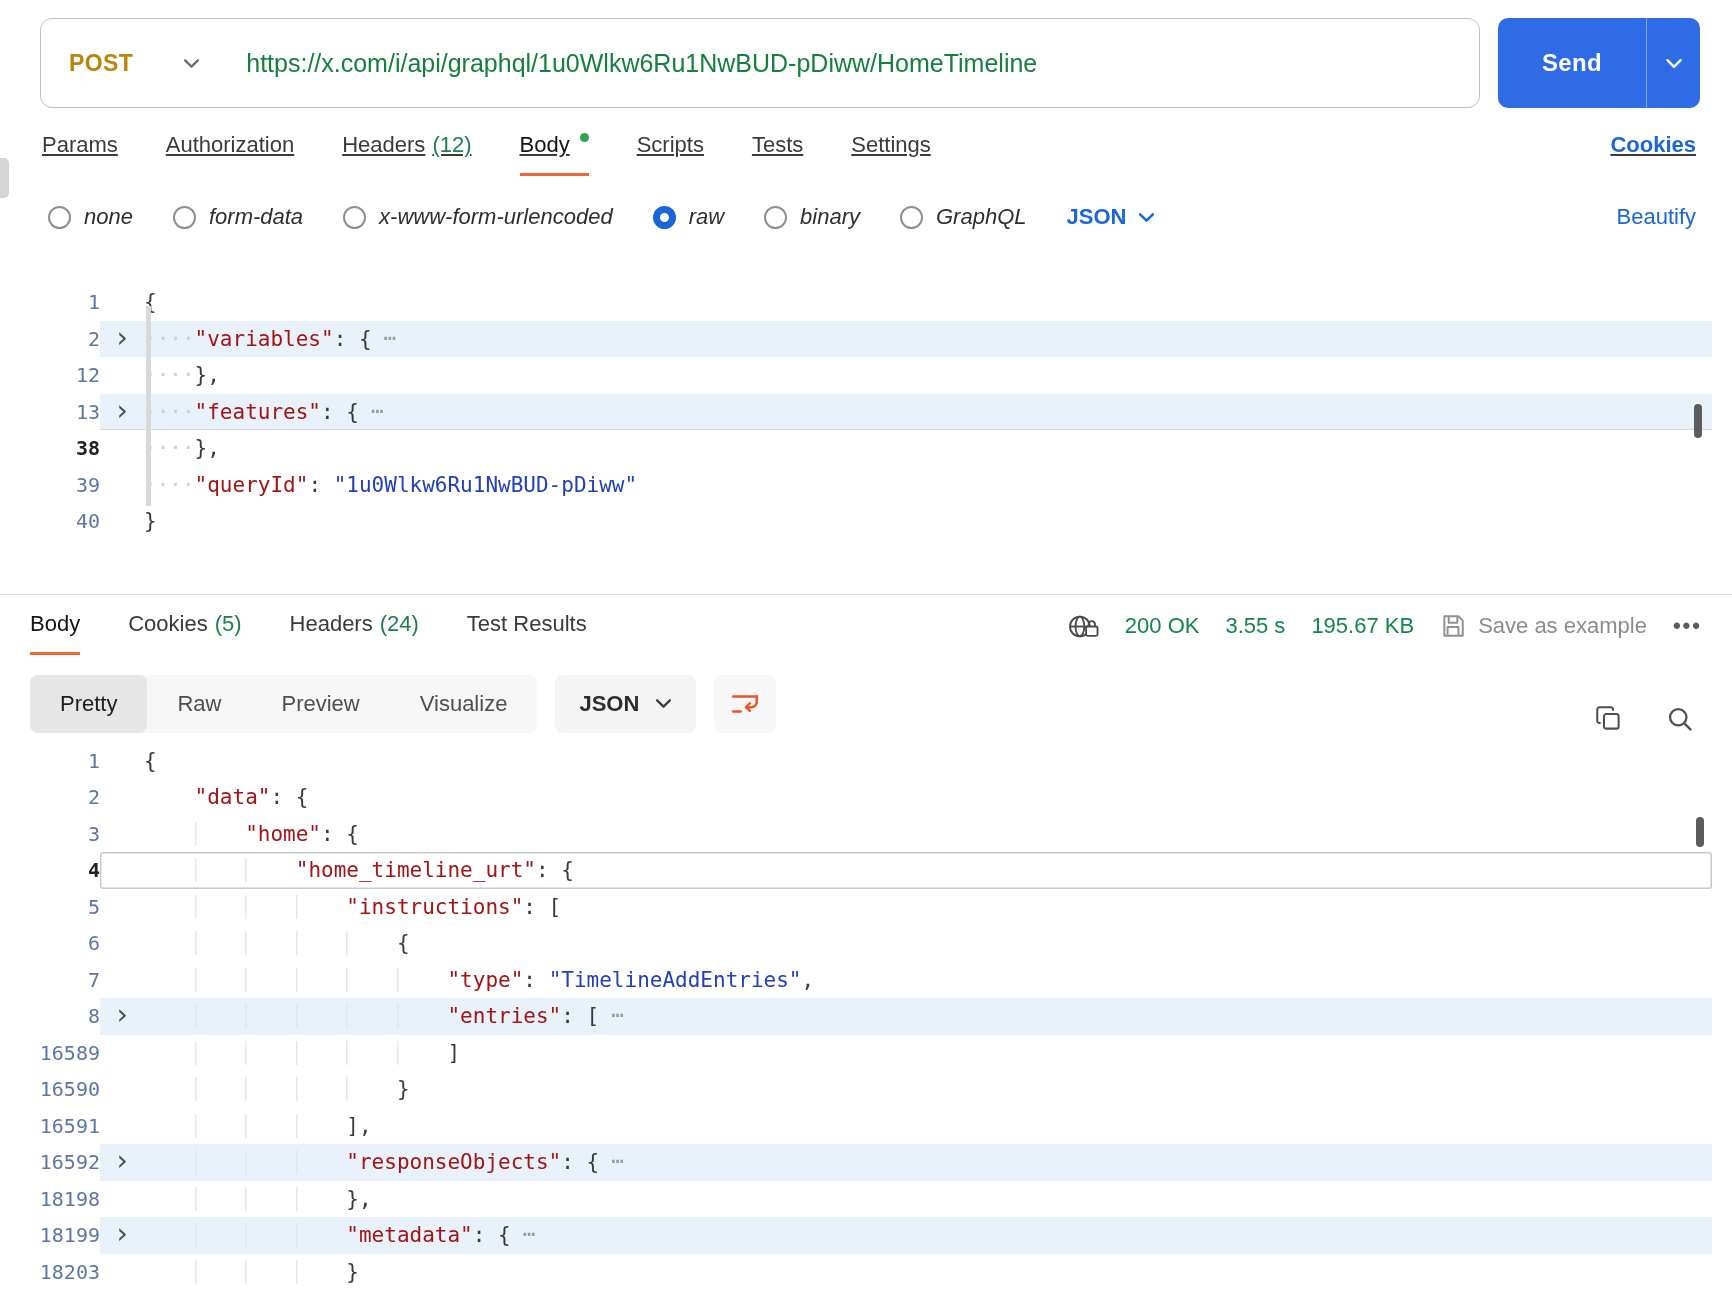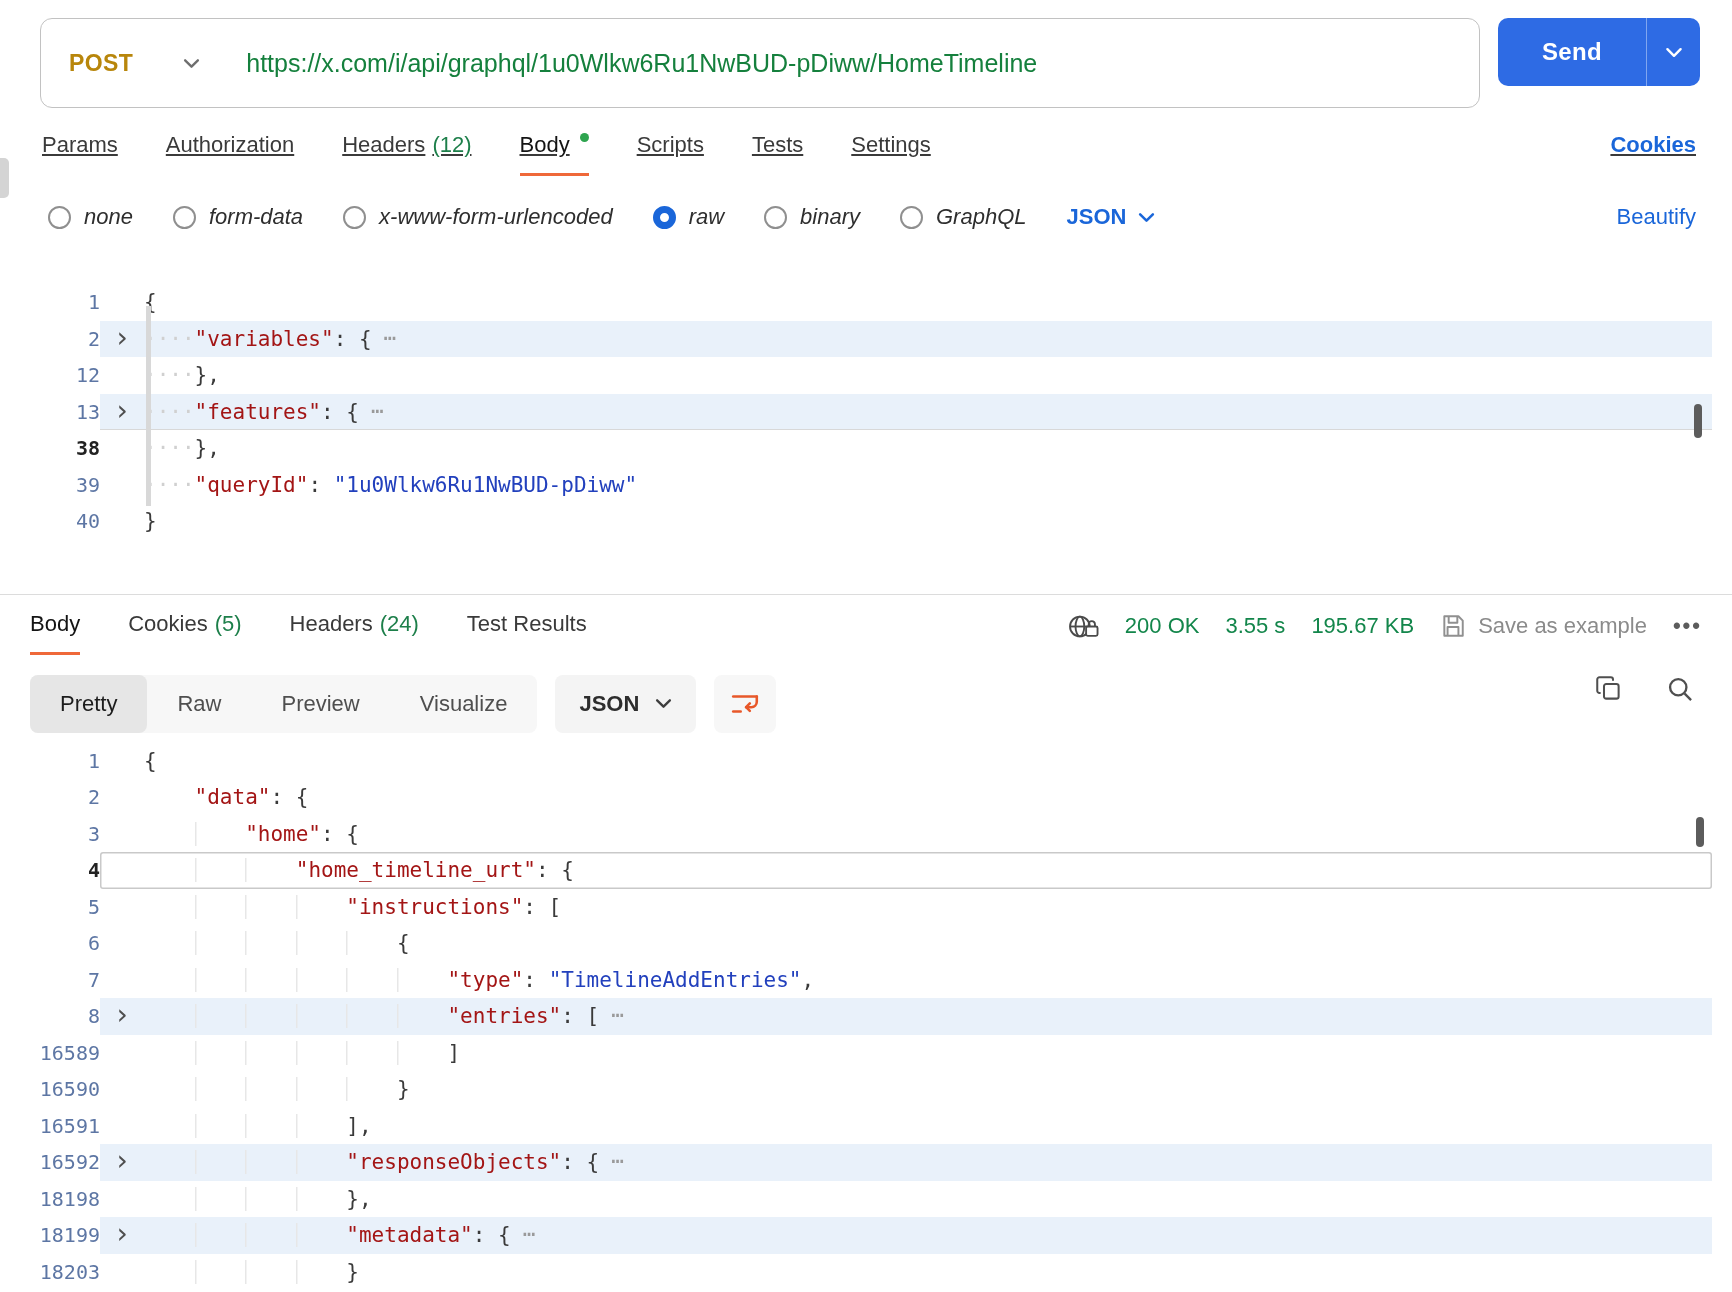--- a/index.html
+++ b/index.html
@@ -10,21 +10,21 @@
 
   
   .url-row{display:flex;align-items:stretch;gap:18px;padding:18px 32px 0 40px;}
   .url-box{flex:1;height:90px;border:1.5px solid #c2c2c2;border-radius:12px;display:flex;align-items:center;padding:0 28px;background:#fff;}
   .method-select{display:flex;align-items:center;gap:50px;cursor:default;}
   .method-label{font-size:23px;font-weight:700;letter-spacing:.4px;color:var(--method,#b8860b);}
   .chev{color:#6e6e6e;display:inline-flex;align-items:center;}
   .chev-blue{color:var(--link,#1a66d9);}
   .chev-dark{color:#3e3e3e;}
   .url-input{flex:1;margin-left:46px;border:none;outline:none;font-size:25px;color:#15803d;font-family:inherit;background:transparent;}
-  .send-btn{width:202px;height:68px;border-radius:10px;background:var(--send,#2e6be4);color:#fff;display:flex;overflow:hidden;}
+  .send-btn{width:202px;height:90px;border-radius:10px;background:var(--send,#2e6be4);color:#fff;display:flex;overflow:hidden;}
   .send-main{flex:1;display:flex;align-items:center;justify-content:center;font-size:24px;font-weight:700;letter-spacing:.3px;cursor:pointer;}
   .send-caret{width:54px;display:flex;align-items:center;justify-content:center;border-left:1px solid rgba(255,255,255,.4);cursor:pointer;}
   .send-caret .chev{color:#fff;}
 
   
   .req-tabs{display:flex;align-items:flex-end;gap:48px;margin:24px 36px 0 42px;font-size:22px;color:#3a3a3a;text-decoration:underline;}
   .tab{padding-bottom:18px;cursor:pointer;white-space:nowrap;}
   .tab.active{box-shadow:inset 0 -3px 0 var(--accent,#ef6839);color:#141414;}
   .count{color:var(--green,#1d7f4a);margin-left:7px;}
   .dot{display:inline-block;width:9px;height:9px;border-radius:50%;background:#2ea44f;margin-left:10px;vertical-align:10px;}
@@ -67,21 +67,21 @@
   
   .resp-header{position:relative;display:flex;align-items:flex-end;gap:48px;padding:16px 30px 0 30px;font-size:22px;color:#3a3a3a;}
   .resp-tab{padding-bottom:18px;cursor:pointer;white-space:nowrap;}
   .resp-tab.active{box-shadow:inset 0 -3px 0 var(--accent,#ef6839);color:#141414;}
   .resp-status{position:absolute;right:30px;top:18px;display:flex;align-items:center;gap:26px;font-size:22px;}
   .stat-green{color:var(--status-green,#13864b);}
   .save-example{display:flex;gap:12px;color:#8b8b8b;cursor:pointer;}
   .more-dots{color:#5c5c5c;font-size:22px;letter-spacing:2px;font-weight:700;cursor:pointer;}
 
   
-  .resp-controls{display:flex;align-items:flex-start;margin:20px 38px 0 30px;height:58px;}
+  .resp-controls{display:flex;align-items:flex-end;margin:20px 38px 0 30px;height:58px;}
   .seg{display:flex;background:#f7f7f7;border-radius:8px;height:58px;}
   .seg-item{display:flex;align-items:center;padding:0 30px;font-size:22px;color:#4f4f4f;border-radius:8px;cursor:pointer;}
   .seg-item.active{background:#e6e6e6;color:#1c1c1c;}
   .json-pill{margin-left:18px;height:58px;display:flex;align-items:center;gap:16px;background:#f4f4f4;border-radius:8px;padding:0 24px;font-size:22px;font-weight:600;color:#2d2d2d;cursor:pointer;}
   .wrap-btn{margin-left:18px;width:62px;height:58px;background:#f7f7f7;border-radius:8px;display:flex;align-items:center;justify-content:center;cursor:pointer;}
   .right-icons{margin-left:auto;display:flex;align-items:center;gap:44px;}
   .right-icons span{cursor:pointer;display:inline-flex;}
 </style>
 </head>
 <body>

